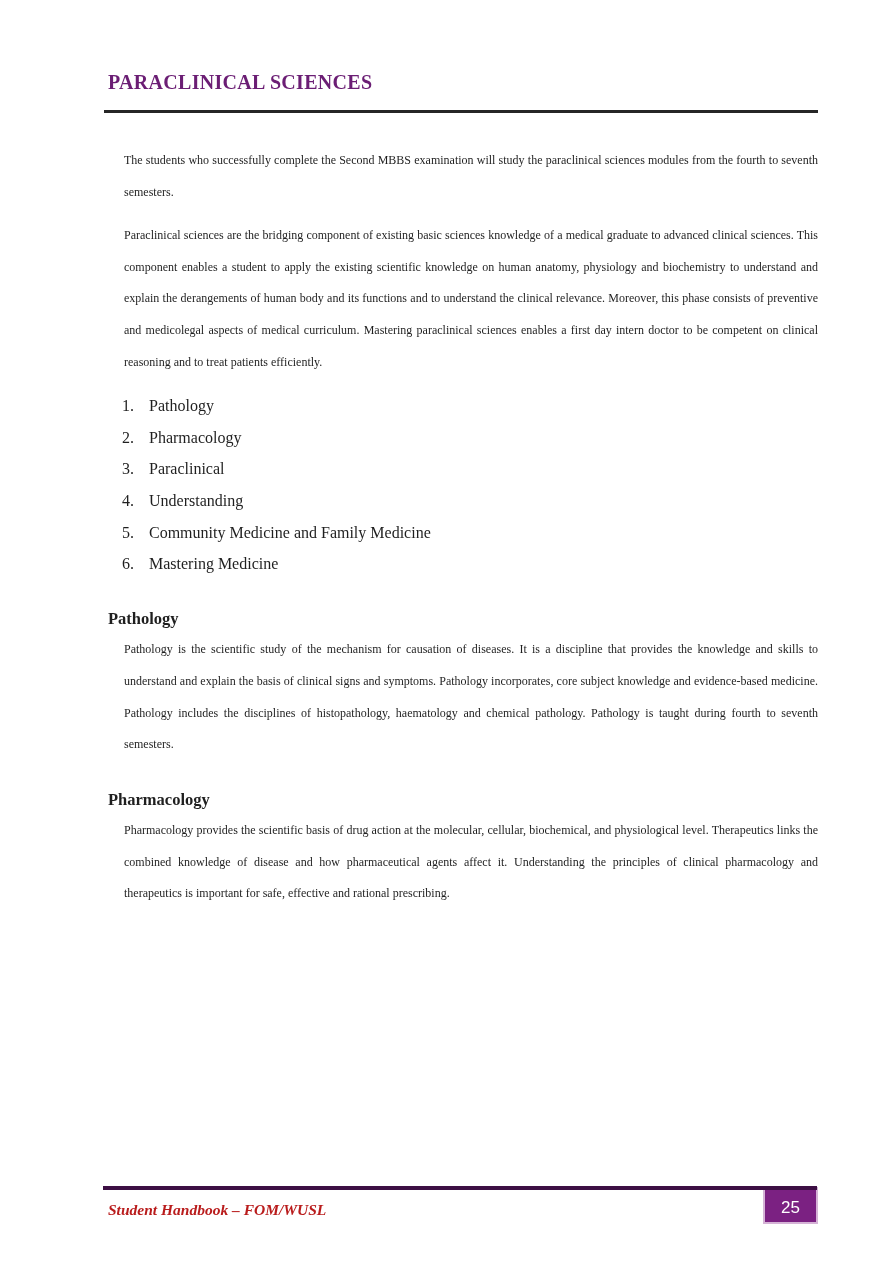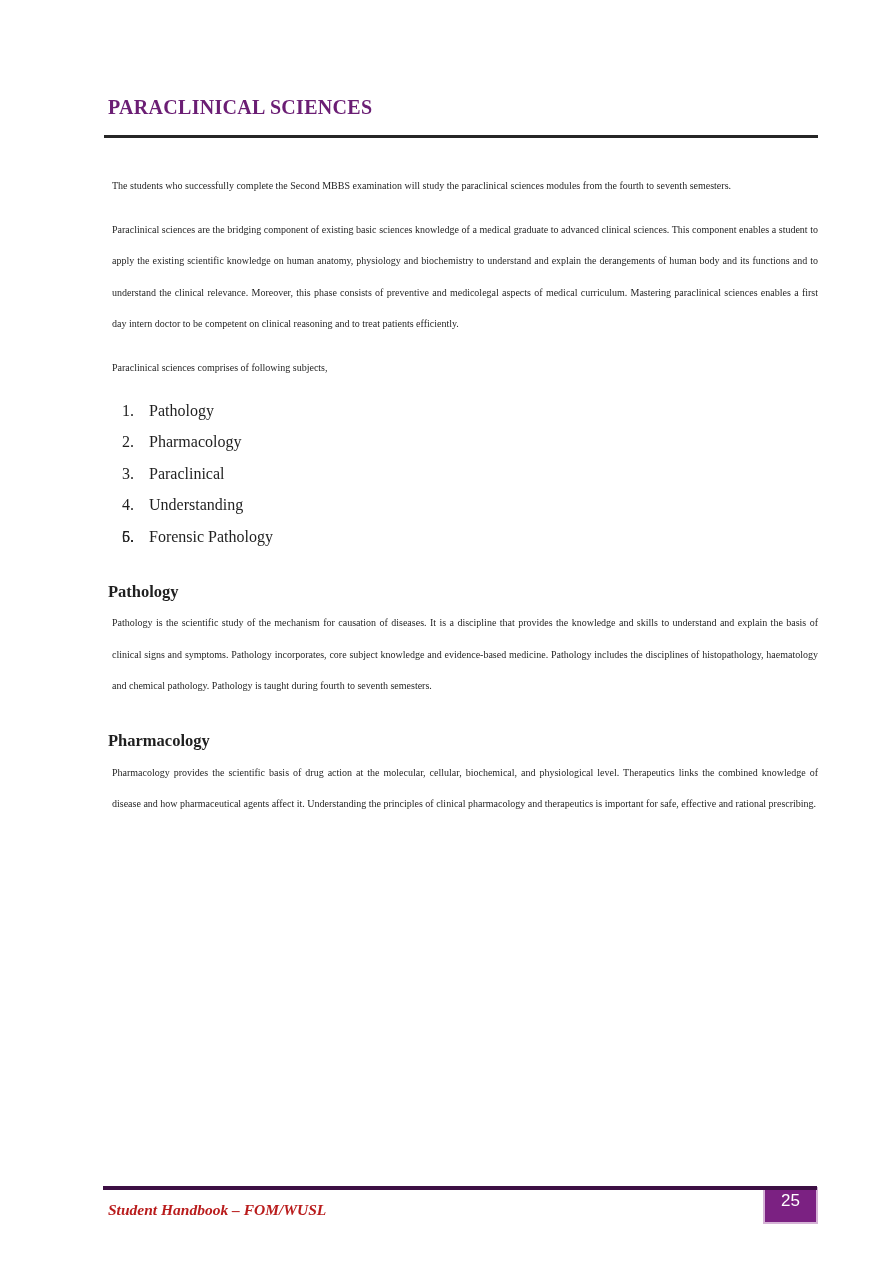--- a/index.html
+++ b/index.html
@@ -23,39 +23,39 @@
     overflow: hidden;
   }
   .content {
     position: absolute;
     left: 108px;
     top: 0;
     width: 710px;
   }
   .page-title {
     margin: 0;
-    padding-top: 94px;
+    padding-top: 69px;
     font-size: 20px;
     font-weight: bold;
     letter-spacing: 0.3px;
     color: var(--title-color);
     line-height: 26px;
   }
   .title-rule {
     margin-top: 15px;
     height: 3px;
     background: var(--rule-color);
     width: 714px;
     margin-left: -4px;
   }
   p.body-par {
-    font-size: 10px;
+    font-size: 12px;
     line-height: 31.6px;
     text-align: justify;
-    margin: 0 0 12px 4px;
+    margin: 0 0 12px 16px;
     font-family: Liberation Serif, serif;
   }
   p.first-par { margin-top: 32px; }
   p.list-intro { text-align: left; margin-bottom: 11px; }
   .subjects-list { margin: 0; padding: 0; list-style: none; }
   .subjects-list .li {
     position: relative;
     padding-left: 41px;
     font-size: 16px;
     line-height: 31.6px;
@@ -92,64 +92,65 @@
   .page-badge {
     position: absolute;
     left: 763px;
     top: 1187px;
     width: 55px;
     height: 37px;
     background: var(--badge-bg);
     border: 2px solid var(--badge-border);
     z-index: 1;
     display: flex;
+    align-items: center;
     justify-content: center;
   }
   .page-badge span {
     font-family: "Liberation Sans", sans-serif;
     font-size: 17px;
     color: var(--badge-text);
     line-height: 1;
     padding-top: 3px;
   }
 </style>
 </head>
 <body>
 
 <div class="content">
   <h1 class="page-title">PARACLINICAL SCIENCES</h1>
   <div class="title-rule"></div>
 
   <p class="body-par first-par">The students who successfully complete the Second MBBS examination will study the paraclinical sciences modules from the fourth to seventh semesters.</p>
   <p class="body-par">Paraclinical sciences are the bridging component of existing basic sciences knowledge of a medical graduate to advanced clinical sciences. This component enables a student to apply the existing scientific knowledge on human anatomy, physiology and biochemistry to understand and explain the derangements of human body and its functions and to understand the clinical relevance. Moreover, this phase consists of preventive and medicolegal aspects of medical curriculum. Mastering paraclinical sciences enables a first day intern doctor to be competent on clinical reasoning and to treat patients efficiently.</p>
-  <p class="body-par list-intro">Paraclinical sciences comprises of following subjects,</p>
 
   <div class="subjects-list">
     <div class="li">
       <span class="num">1.</span>
       <span>Pathology</span>
     </div>
     <div class="li">
       <span class="num">2.</span>
       <span>Pharmacology</span>
     </div>
     <div class="li">
       <span class="num">3.</span>
       <span>Paraclinical</span>
     </div>
     <div class="li">
       <span class="num">4.</span>
       <span>Understanding</span>
     </div>
     <div class="li">
       <span class="num">5.</span>
+      <span>Community Medicine and Family Medicine</span>
     </div>
     <div class="li">
       <span class="num">6.</span>
-      <span>Forensic Pathology</span>
+      <span>Mastering Medicine</span>
     </div>
   </div>
 
   <h2 class="section-heading">Pathology</h2>
   <p class="body-par section-par">Pathology is the scientific study of the mechanism for causation of diseases. It is a discipline that provides the knowledge and skills to understand and explain the basis of clinical signs and symptoms. Pathology incorporates, core subject knowledge and evidence-based medicine. Pathology includes the disciplines of histopathology, haematology and chemical pathology. Pathology is taught during fourth to seventh semesters.</p>
 
   <h2 class="section-heading">Pharmacology</h2>
   <p class="body-par section-par">Pharmacology provides the scientific basis of drug action at the molecular, cellular, biochemical, and physiological level. Therapeutics links the combined knowledge of disease and how pharmaceutical agents affect it. Understanding the principles of clinical pharmacology and therapeutics is important for safe, effective and rational prescribing.</p>
 </div>
 

